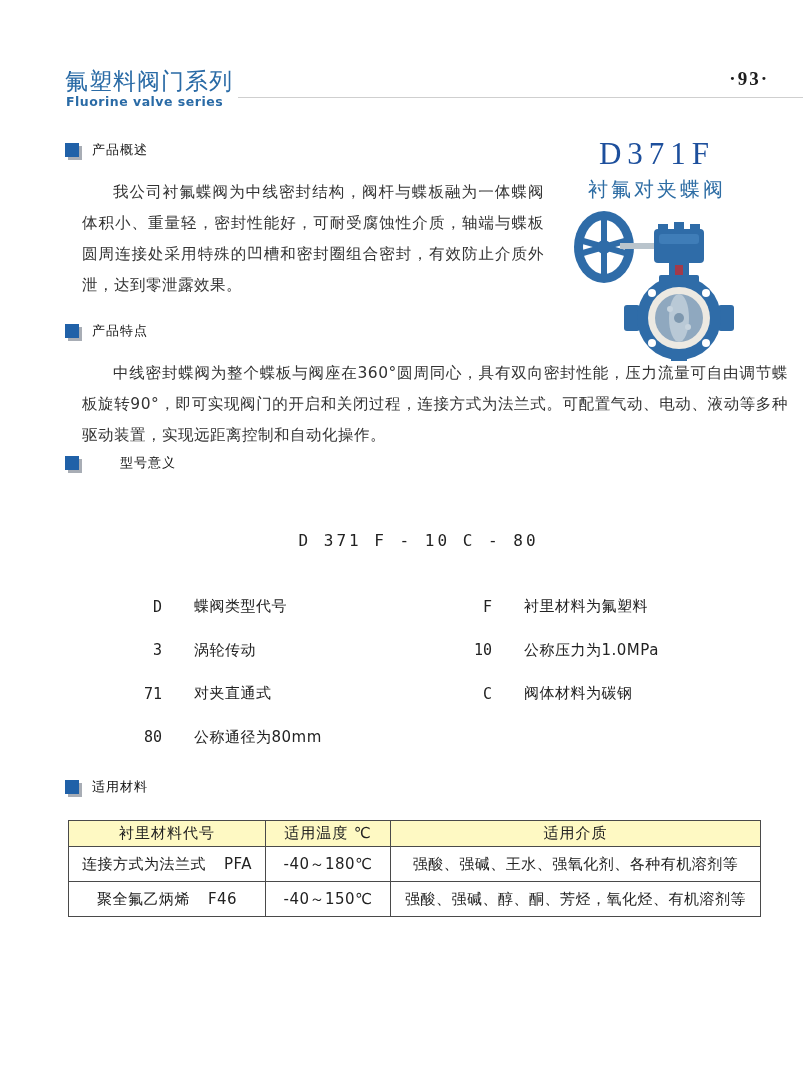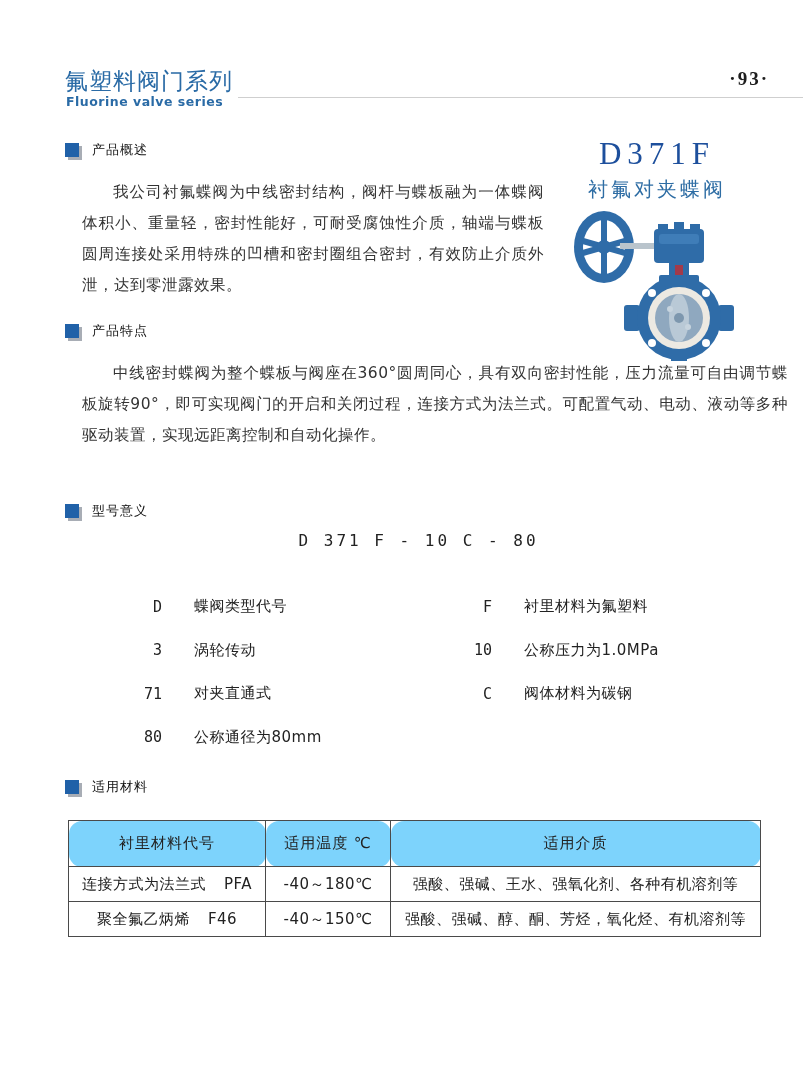--- a/index.html
+++ b/index.html
@@ -90,21 +90,21 @@
     position: absolute; left: 68px; top: 820px; width: 692px;
     border-collapse: collapse; table-layout: fixed;
     font-size: 15px; color: #222;
   }
   .materials-table th, .materials-table td {
     border: 1.5px solid #4a4a4a;
     text-align: center; vertical-align: middle;
     padding: 0 4px;
   }
   .materials-table th {
-    background: #7dd3fc; font-weight: 500; height: 46px; letter-spacing: 1px; border-radius: 13px;
+    background: #fef9c3; font-weight: 500; height: 26px; letter-spacing: 1px;
   }
   .materials-table td { height: 35px; letter-spacing: 0.5px; }
   .col-code { width: 197px; }
   .col-temp { width: 125px; }
   .col-media { width: 370px; }
   .mat-name { margin-right: 18px; }
 
   
   .valve-svg { display: block; margin: 0 auto; }
 </style>
@@ -171,21 +171,21 @@
       </svg>
     </div>
   </div>
 
   <div class="section-title" style="top:322px;">
     <span class="bullet-square"></span>
     <span class="label">产品特点</span>
   </div>
   <div class="para para-features" style="text-indent:2em;">中线密封蝶阀为整个蝶板与阀座在360°圆周同心，具有双向密封性能，压力流量可自由调节蝶板旋转90°，即可实现阀门的开启和关闭过程，连接方式为法兰式。可配置气动、电动、液动等多种驱动装置，实现远距离控制和自动化操作。</div>
 
-  <div class="section-title" style="top:502px;">
+  <div class="section-title" style="top:454px;gap:28px;">
     <span class="bullet-square"></span>
     <span class="label">型号意义</span>
   </div>
   <div class="model-code">D 371 F - 10 C - 80</div>
 
   <div class="def-list" style="height:178px;">
     <div class="def-col-left">
       <div class="def-row">
         <span class="def-code">D</span>
         <span class="def-desc">蝶阀类型代号</span>

